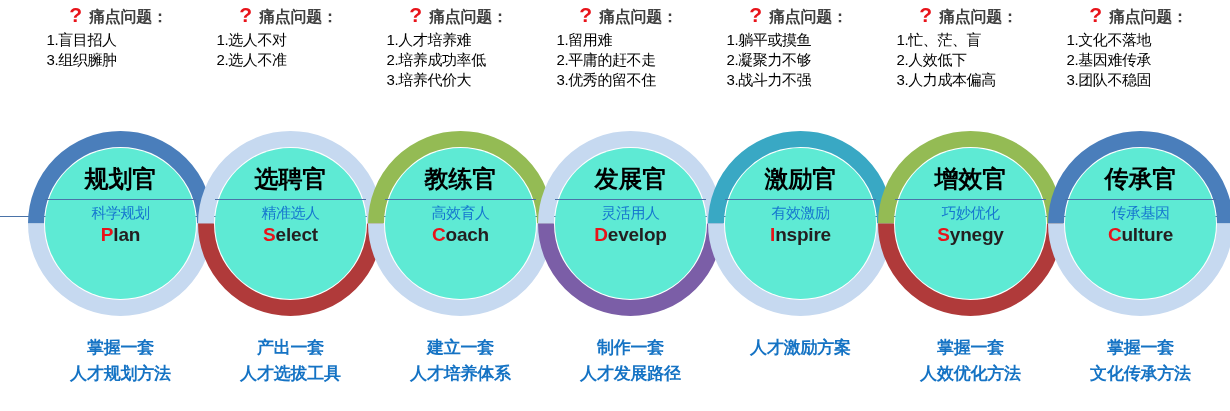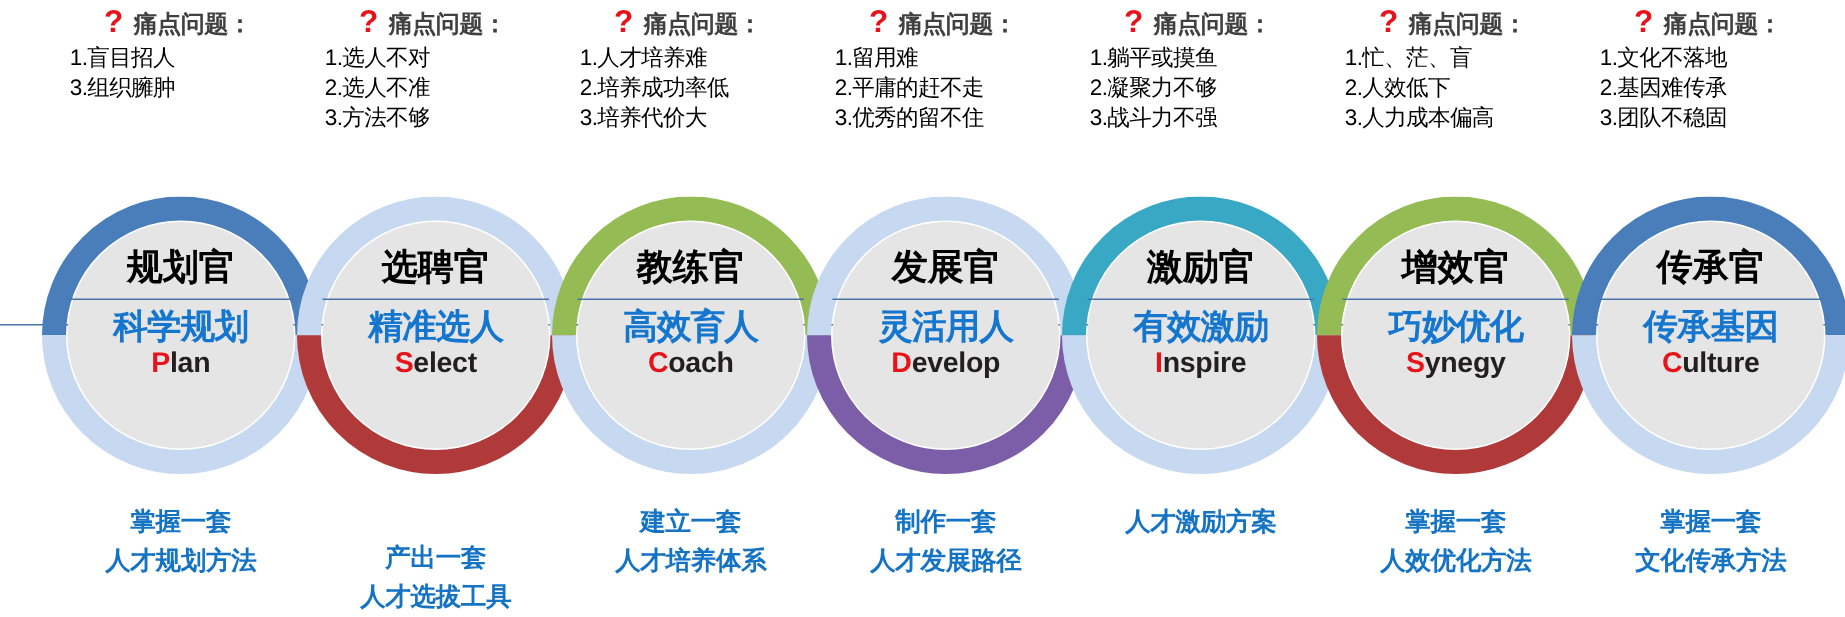--- a/index.html
+++ b/index.html
@@ -35,35 +35,35 @@
   
   .circle-row { position: absolute; left: 0; top: 131px; width: 1230px; height: 185px; }
   .circle {
     position: absolute; top: 0; width: 185px; height: 185px;
   }
   .ring { position: absolute; inset: 0; }
   .ring svg { display: block; width: 185px; height: 185px; }
   .inner {
     position: absolute; left: 17px; top: 17px;
     width: 151px; height: 151px; border-radius: 50%;
-    background: #e5e5e5;
+    background: #5eead4;
     display: flex; flex-direction: column; align-items: center;
     justify-content: flex-start;
   }
   .c-title {
     margin-top: 18px;
     font-size: 24px; font-weight: bold; color: #000000;
     letter-spacing: 0px; white-space: nowrap; line-height: 1.08;
   }
   .c-rule {
     width: 151px; height: 1px; background: #4a73a8; margin-top: 7px;
   }
   .c-sub {
     margin-top: 5px;
-    font-size: 23px; font-weight: bold; color: #1576cf;
+    font-size: 15px; font-weight: normal; color: #1576cf;
     white-space: nowrap; letter-spacing: -0.5px; line-height: 1.05;
   }
   .c-en {
     margin-top: 3px;
     font-size: 19px; font-weight: bold; color: #231f20;
     white-space: nowrap; letter-spacing: -0.2px;
   }
   .c-en .cap { color: #e8131a; }
 
   
@@ -99,21 +99,20 @@
         </div>
       </div>
       <div class="pain-block" style="left: 200.5px;">
         <div class="pain-head">
           <span class="qmark">?</span>
           <span class="pain-title">痛点问题：</span>
         </div>
         <div class="pain-list">
           <div class="pain-item">1.选人不对</div>
           <div class="pain-item">2.选人不准</div>
-          <div class="pain-item">3.方法不够</div>
         </div>
       </div>
       <div class="pain-block" style="left: 370.5px;">
         <div class="pain-head">
           <span class="qmark">?</span>
           <span class="pain-title">痛点问题：</span>
         </div>
         <div class="pain-list">
           <div class="pain-item">1.人才培养难</div>
           <div class="pain-item">2.培养成功率低</div>
@@ -267,21 +266,21 @@
           <div class="c-en"><span class="cap">C</span><span>ulture</span></div>
         </div>
       </div>
     </div>
 
   <div class="bottom-row" id="bottom-row">
       <div class="bottom-block" style="left: 32.5px;">
         <div class="b-line">掌握一套</div>
         <div class="b-line">人才规划方法</div>
       </div>
-      <div class="bottom-block" style="left: 202.5px; margin-top: 24px;">
+      <div class="bottom-block" style="left: 202.5px;">
         <div class="b-line">产出一套</div>
         <div class="b-line">人才选拔工具</div>
       </div>
       <div class="bottom-block" style="left: 372.5px;">
         <div class="b-line">建立一套</div>
         <div class="b-line">人才培养体系</div>
       </div>
       <div class="bottom-block" style="left: 542.5px; text-align: center;">
         <div class="b-line">制作一套</div>
         <div class="b-line">人才发展路径</div>

